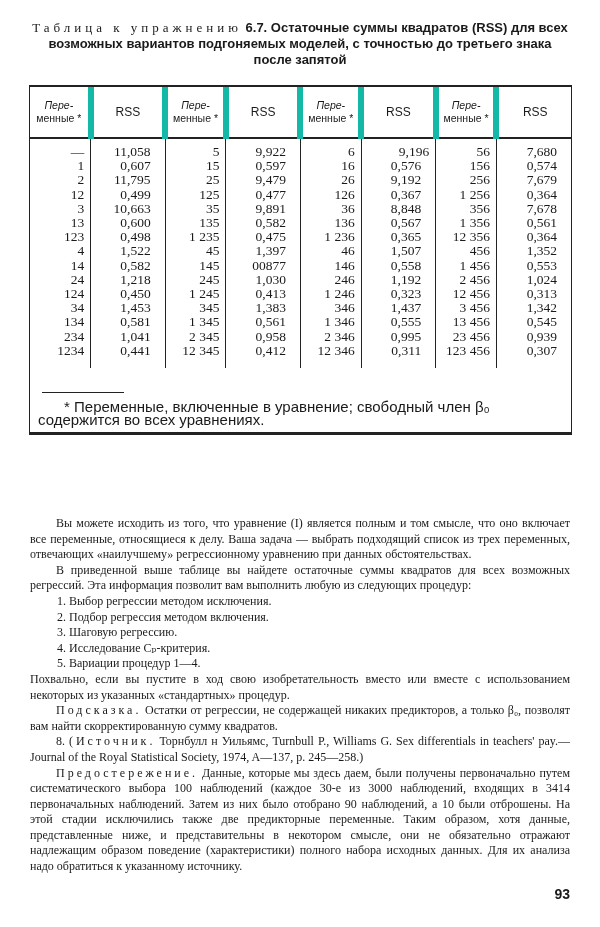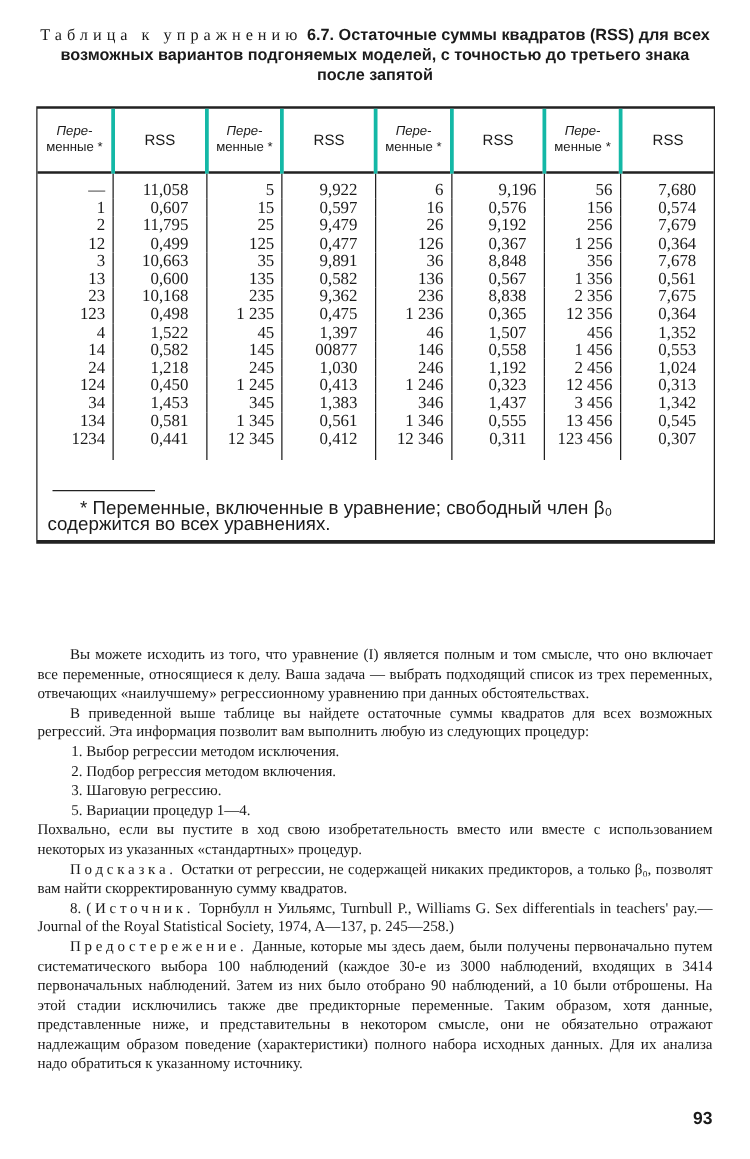--- a/index.html
+++ b/index.html
@@ -17,21 +17,21 @@
     position: absolute; left: 29px; top: 85px; width: 541px; height: 345px;
     border-left: 1.5px solid #222; border-right: 1.5px solid #222;
     border-top: 2px solid #222; border-bottom: 3px solid #222;
   }
   table.rss {
     position: absolute; left: 0; top: 0; width: 541px; border-collapse: collapse;
     font-size: 13.5px;
   }
   table.rss th {
     height: 50px; font-weight: normal; font-size: 12px; line-height: 13px;
-    border-bottom: 2px solid #222; border-right: 3px solid #14b8a6; padding: 0 3px;
+    border-bottom: 2px solid #222; border-right: 6px solid #14b8a6; padding: 0 3px;
     font-family: "Liberation Sans", sans-serif;
   }
   table.rss th.var { font-size: 10.5px; }
   table.rss th:last-child { border-right: none; }
   table.rss td {
     line-height: 14.2px; height: 14.2px; padding: 0 6px 0 0; text-align: right;
     border-right: 1px solid #222; white-space: nowrap;
   }
   table.rss td:last-child { border-right: none; }
   table.rss tr.first td { padding-top: 6px; }
@@ -145,30 +145,20 @@
           <td>13</td>
           <td style="padding-right: 14px;">0,600</td>
           <td>135</td>
           <td style="padding-right: 14px;">0,582</td>
           <td>136</td>
           <td style="padding-right: 14px;">0,567</td>
           <td>1 356</td>
           <td style="padding-right: 14px;">0,561</td>
         </tr>
         <tr>
-          <td>23</td>
-          <td style="padding-right: 14px;">10,168</td>
-          <td>235</td>
-          <td style="padding-right: 14px;">9,362</td>
-          <td>236</td>
-          <td style="padding-right: 14px;">8,838</td>
-          <td>2 356</td>
-          <td style="padding-right: 14px;">7,675</td>
-        </tr>
-        <tr>
           <td>123</td>
           <td style="padding-right: 14px;">0,498</td>
           <td>1 235</td>
           <td style="padding-right: 14px;">0,475</td>
           <td>1 236</td>
           <td style="padding-right: 14px;">0,365</td>
           <td>12 356</td>
           <td style="padding-right: 14px;">0,364</td>
         </tr>
         <tr>
@@ -223,20 +213,30 @@
         </tr>
         <tr>
           <td>134</td>
           <td style="padding-right: 14px;">0,581</td>
           <td>1 345</td>
           <td style="padding-right: 14px;">0,561</td>
           <td>1 346</td>
           <td style="padding-right: 14px;">0,555</td>
           <td>13 456</td>
           <td style="padding-right: 14px;">0,545</td>
+        </tr>
+        <tr>
+          <td>234</td>
+          <td style="padding-right: 14px;">1,041</td>
+          <td>2 345</td>
+          <td style="padding-right: 14px;">0,958</td>
+          <td>2 346</td>
+          <td style="padding-right: 14px;">0,995</td>
+          <td>23 456</td>
+          <td style="padding-right: 14px;">0,939</td>
         </tr>
         <tr class="last">
           <td>1234</td>
           <td style="padding-right: 14px;">0,441</td>
           <td>12 345</td>
           <td style="padding-right: 14px;">0,412</td>
           <td>12 346</td>
           <td style="padding-right: 14px;">0,311</td>
           <td>123 456</td>
           <td style="padding-right: 14px;">0,307</td>
@@ -247,20 +247,21 @@
   <div class="footnote">* Переменные, включенные в уравнение; свободный член β₀ содержится во всех уравнениях.</div>
 </div>
 
 <div class="body-text">
   <p>Вы можете исходить из того, что уравнение (I) является полным и том смысле, что оно включает все переменные, относящиеся к делу. Ваша задача — выбрать подходящий список из трех переменных, отвечающих «наилучшему» регрессионному уравнению при данных обстоятельствах.</p>
   <p>В приведенной выше таблице вы найдете остаточные суммы квадратов для всех возможных регрессий. Эта информация позволит вам выполнить любую из следующих процедур:</p>
   <div id="proc-list">
       <div class="li">1. Выбор регрессии методом исключения.</div>
       <div class="li">2. Подбор регрессия методом включения.</div>
       <div class="li">3. Шаговую регрессию.</div>
+      <div class="li">4. Исследование Cₚ-критерия.</div>
       <div class="li">5. Вариации процедур 1—4.</div>
     </div>
   <p class="noindent">Похвально, если вы пустите в ход свою изобретательность вместо или вместе с использованием некоторых из указанных «стандартных» процедур.</p>
   <p>
     <span class="spaced">Подсказка.</span>
     <span>Остатки от регрессии, не содержащей никаких предикторов, а только β₀, позволят вам найти скорректированную сумму квадратов.</span>
   </p>
   <p>
     <span>8.</span>
     <span class="spaced">(Источник.</span>

